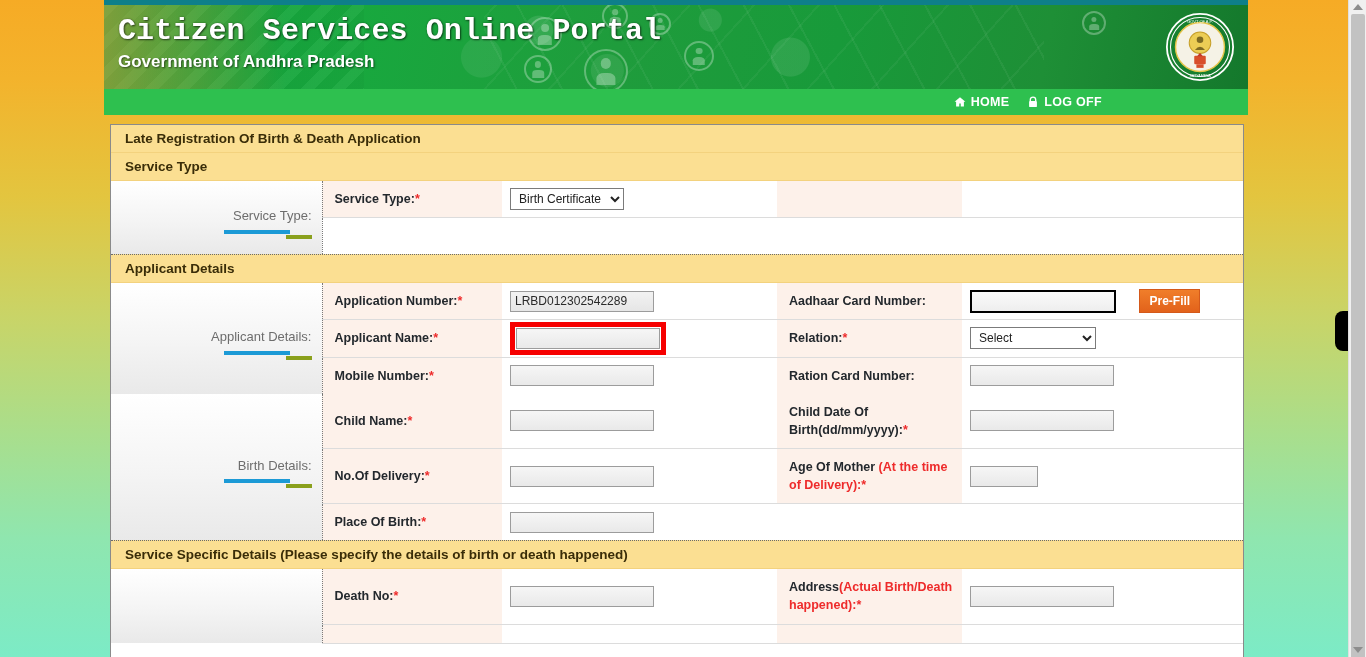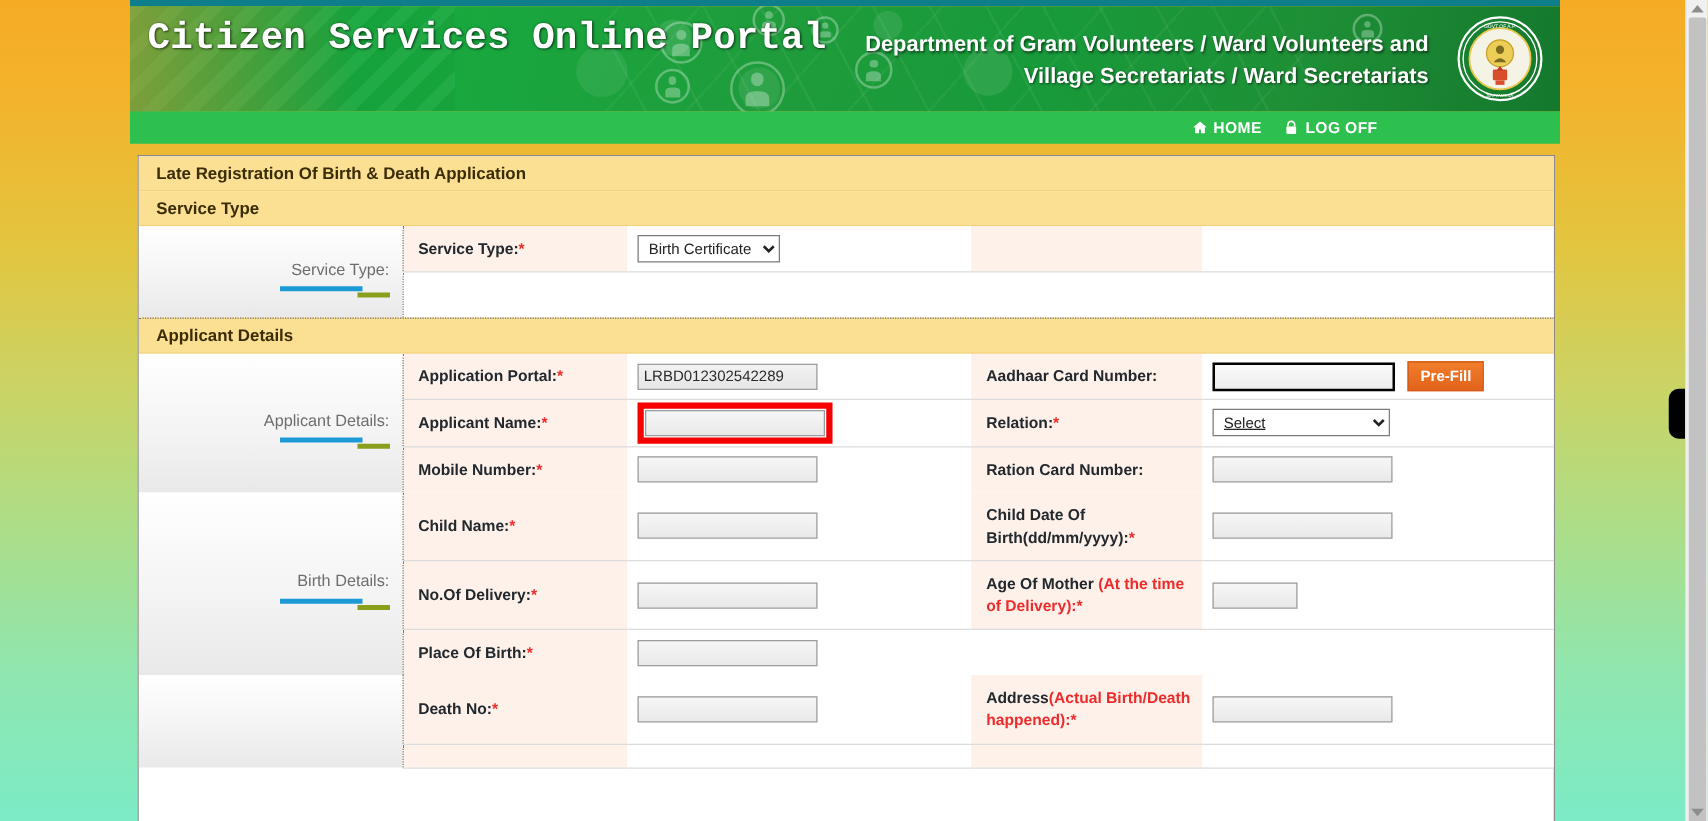--- a/index.html
+++ b/index.html
@@ -199,31 +199,31 @@
     height: 22px;
     border: 1px solid #7b7b7b;
     background: #ffffff;
     font-size: 12px; font-family: "Liberation Sans", sans-serif;
     color: #222;
     padding: 0 2px 0 4px;
     -webkit-appearance: menulist;
     appearance: menulist;
   }
   .sel.w-serv { width: 114px; }
-  .sel.w-sel  { width: 142px; text-decoration: underline; }
+  .sel.w-sel  { width: 126px; }
 
   .btn-prefill {
     display: inline-block;
     background: linear-gradient(to bottom, #f07e2a 0%, #e2621b 100%);
     color: #ffffff; font-weight: bold; font-size: 12px;
     padding: 4px 9px;
     border: 1px solid #d4591a;
     cursor: pointer;
     vertical-align: middle;
-    margin-left: 6px;
+    margin-left: 19px;
   }
 
   
   .hl-wrap {
     display: inline-block;
     border: 5px solid #f60000;
     padding: 1px;
     line-height: 0;
   }
 
@@ -284,26 +284,23 @@
         <i class="hd"></i>
         <i class="bd"></i>
       </div>
     <div class="person" style="left:978px; top:6px; width:24px; height:24px;">
         <i class="hd"></i>
         <i class="bd"></i>
       </div>
 
     <div class="banner-left">
       <div class="site-title">Citizen Services Online Portal</div>
+      <div class="site-sub">Government of Andhra Pradesh</div>
     </div>
 
-    <div class="banner-right">
-      <div class="dept-line">Department of Gram Volunteers / Ward Volunteers and</div>
-      <div class="dept-line">Village Secretariats / Ward Secretariats</div>
-    </div>
 
     <svg class="ap-emblem" viewBox="0 0 100 100">
       <circle cx="50" cy="50" r="46" fill="none" stroke="#ffffff" stroke-width="2.5"></circle>
       <circle cx="50" cy="50" r="41" fill="none" stroke="#ffffff" stroke-width="1.5"></circle>
       <circle cx="50" cy="50" r="34" fill="#f5f2e6" stroke="#e8c64a" stroke-width="2"></circle>
       <circle cx="50" cy="44" r="15" fill="#eccd55" stroke="#c7a02a" stroke-width="1.4"></circle>
       <circle cx="50" cy="40" r="4.6" fill="#7d6a22"></circle>
       <path d="M43 54 Q50 45 57 54 Z" fill="#7d6a22"></path>
       <rect x="42" y="62" width="16" height="12" rx="1.5" fill="#d84e2a"></rect>
       <rect x="45" y="74" width="10" height="5" fill="#d84e2a"></rect>
@@ -380,21 +377,21 @@
         </colgroup>
       <tbody>
           <tr>
         <td class="side-cell" rowspan="3">
           <span class="side-label">Applicant Details:</span>
           <span class="side-rules">
                 <span class="blue"></span>
                 <span class="olive"></span>
               </span>
         </td>
-        <td class="lab"><span>Application Portal:</span><span class="req">*</span></td>
+        <td class="lab"><span>Application Number:</span><span class="req">*</span></td>
         <td class="fld">
           <input class="txt w-app" type="text" readonly="" value="LRBD012302542289" style="">
         </td>
         <td class="lab"><span>Aadhaar Card Number:</span></td>
         <td class="fld">
           <input class="txt focused" type="text" value="" style="">
           <span class="btn-prefill">Pre-Fill</span>
         </td>
       </tr>
       <tr>
@@ -464,20 +461,21 @@
         <td class="lab nb"><span>Place Of Birth:</span><span class="req">*</span></td>
         <td class="fld nb">
           <input class="txt" type="text" value="" style="">
         </td>
         <td class="lab nb" style="background:#fff;">&nbsp;</td>
         <td class="fld nb">&nbsp;</td>
       </tr>
     </tbody>
       </table>
 
+    <div class="section-head">Service Specific Details (Please specify the details of birth or death happened)</div>
     <table class="grid">
       <colgroup>
           <col class="col-side">
           <col class="col-lab-l">
           <col class="col-fld-l">
           <col class="col-lab-r">
           <col class="col-fld-r">
         </colgroup>
       <tbody>
           <tr>

